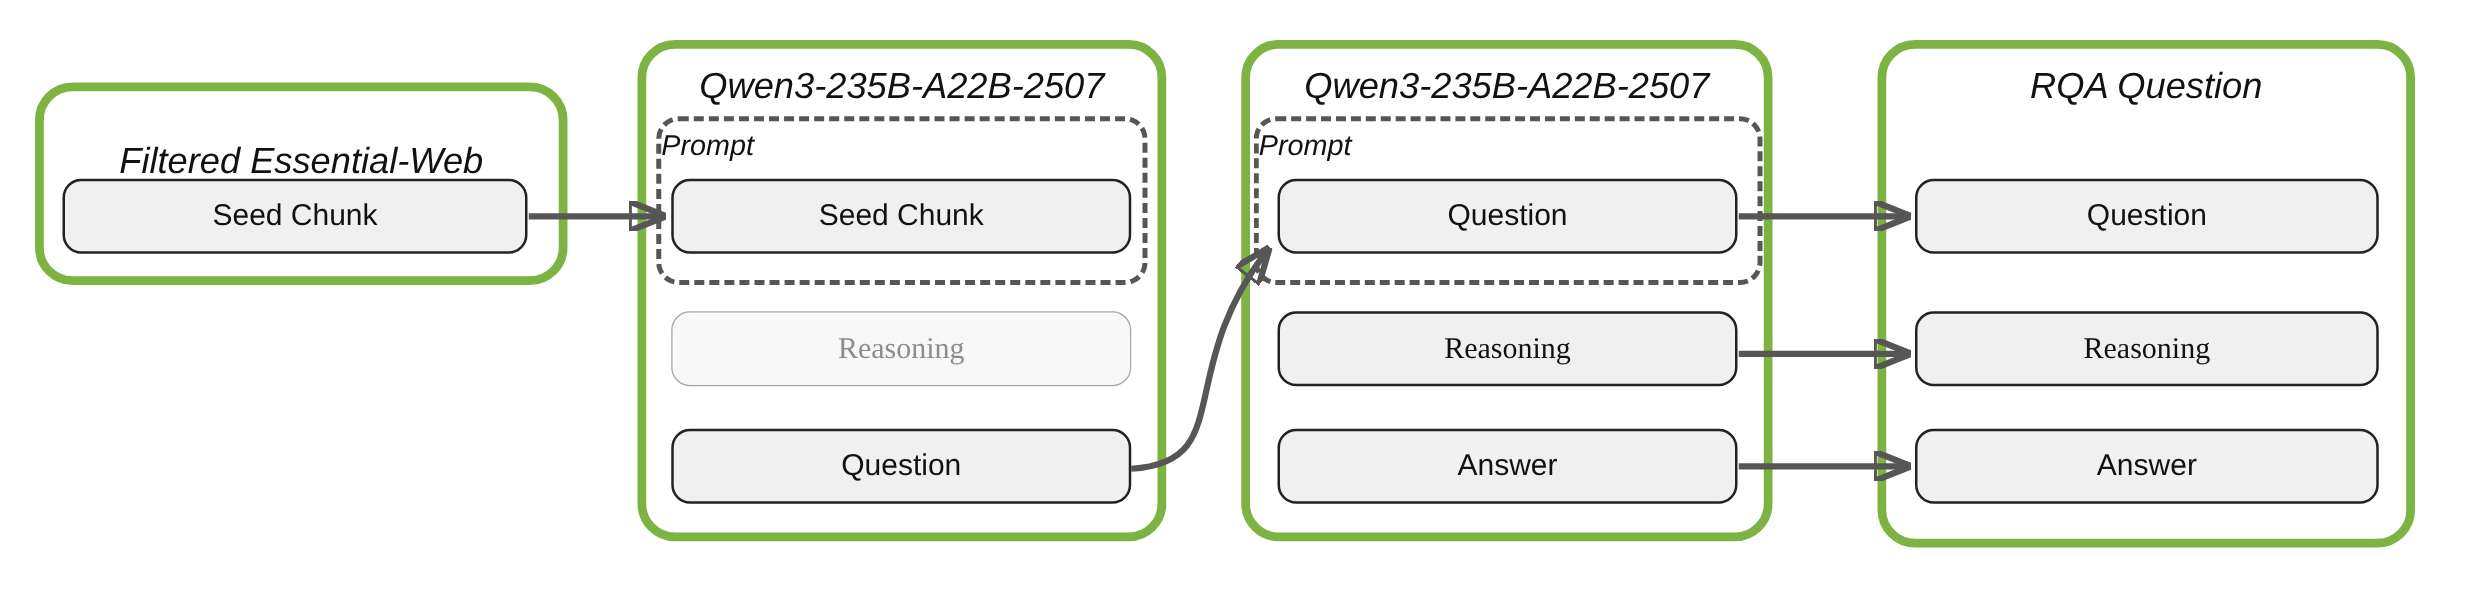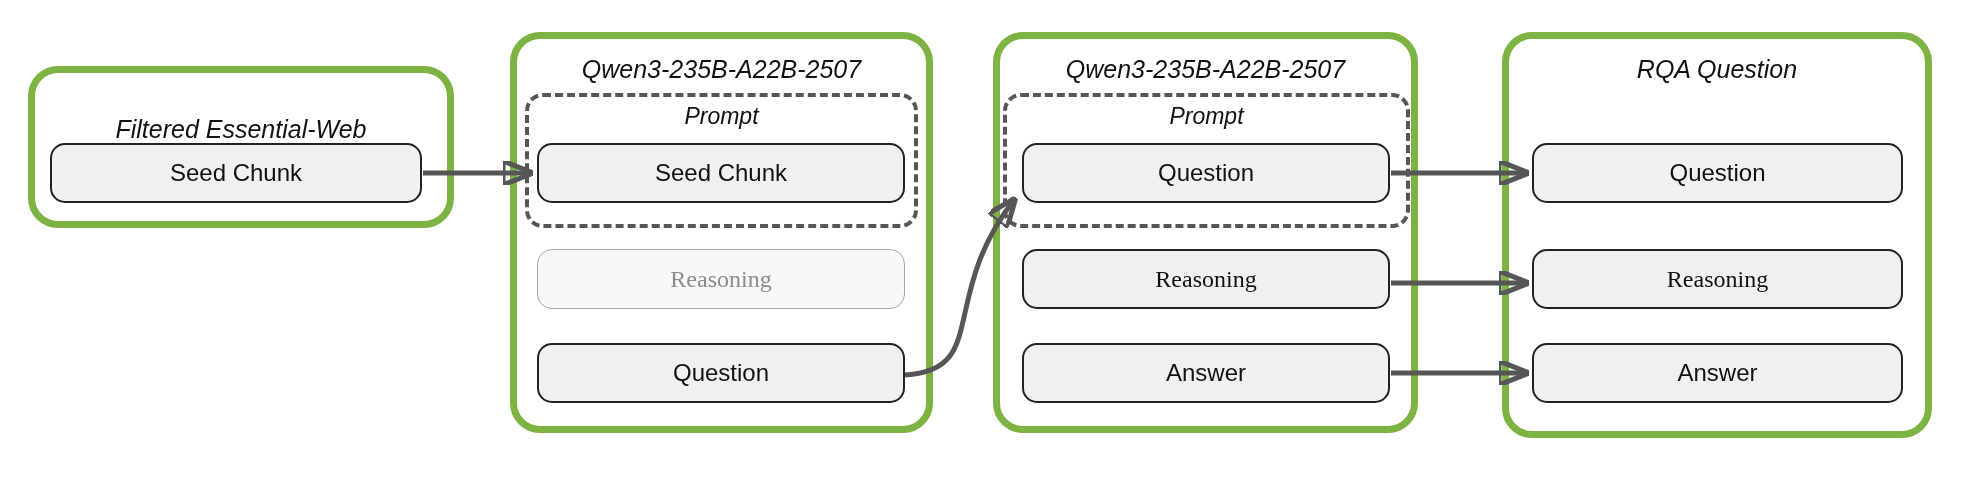--- a/index.html
+++ b/index.html
@@ -31,21 +31,21 @@
     background: #ffffff;
   }
   #box1 { left: 28px;  top: 66px; width: 426px; height: 162px; }
   #box2 { left: 510px; top: 32px; width: 423px; height: 401px; }
   #box3 { left: 993px; top: 32px; width: 425px; height: 401px; }
   #box4 { left: 1502px;top: 32px; width: 430px; height: 406px; }
 
   .box-title {
     position: absolute; left: 0; right: 0; top: 12px;
     text-align: center; font-style: italic;
-    font-size: 25px; line-height: 36px; color: var(--text);
+    font-size: 29px; line-height: 36px; color: var(--text);
     white-space: nowrap;
   }
   #box1 .box-title { top: 14px; margin-top: 24px; }
 
   .pill {
     position: absolute;
     box-sizing: border-box;
     background: var(--pill-fill);
     border: 2px solid var(--pill-border);
     border-radius: 15px;
@@ -70,21 +70,21 @@
   .dashed {
     position: absolute;
     box-sizing: border-box;
     left: 8px; top: 54px; width: 393px; height: 135px;
     border: 4px dashed var(--dashed-border);
     border-radius: 18px;
   }
   #box3 .dashed { left: 3px; width: 407px; }
   .prompt-label {
     position: absolute; left: 0; right: 0; top: 4px;
-    text-align: center; font-style: italic;
+    text-align: left; font-style: italic;
     font-size: 23px; line-height: 30px; color: var(--text);
   }
 
   .arrows {
     position: absolute; left: 0; top: 0;
     width: 1980px; height: 480px;
     pointer-events: none;
   }
   .arrows path {
     fill: none;

